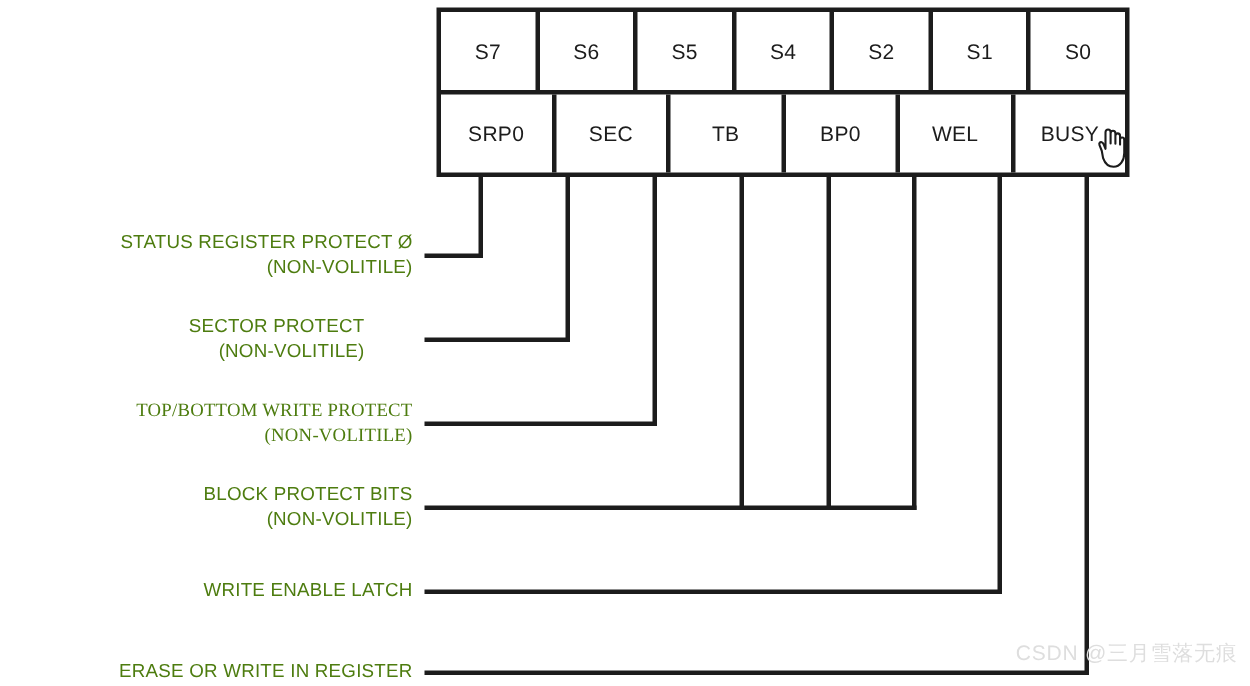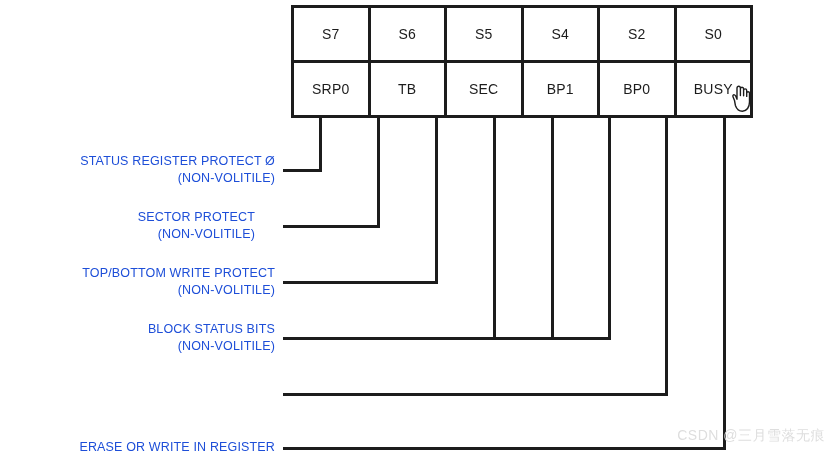--- a/index.html
+++ b/index.html
@@ -50,21 +50,21 @@
   .reg-cell:last-child {
     border-right: none;
   }
 
   
   .label-block {
     position: absolute;
     text-align: right;
     font-size: 12.5px;
     line-height: 17px;
-    color: #1d4ed8;
+    color: #4d7c0f;
     letter-spacing: 0.15px;
     white-space: nowrap;
   }
   .label-block .l2 {
     display: block;
   }
 
   
   .hline {
     position: absolute;
@@ -104,28 +104,29 @@
 
 <div id="canvas">
 
   <div id="reg-table">
     <div class="reg-row row-top">
       <div class="reg-cell">S7</div>
       <div class="reg-cell">S6</div>
       <div class="reg-cell">S5</div>
       <div class="reg-cell">S4</div>
       <div class="reg-cell">S2</div>
+      <div class="reg-cell">S1</div>
       <div class="reg-cell">S0</div>
     </div>
     <div class="reg-row row-bottom">
       <div class="reg-cell">SRP0</div>
+      <div class="reg-cell">SEC</div>
       <div class="reg-cell">TB</div>
-      <div class="reg-cell">SEC</div>
-      <div class="reg-cell">BP1</div>
       <div class="reg-cell">BP0</div>
+      <div class="reg-cell">WEL</div>
       <div class="reg-cell">BUSY</div>
     </div>
   </div>
 
   <div class="vline" style="left:319px; top:118px; height:54px;"></div>
   <div class="hline" style="left:283px; top:169px; width:39px;"></div>
 
   <div class="vline" style="left:377px; top:118px; height:110px;"></div>
   <div class="hline" style="left:283px; top:225px; width:97px;"></div>
 
@@ -141,35 +142,38 @@
   <div class="hline" style="left:283px; top:393px; width:385px;"></div>
 
   <div class="vline" style="left:723px; top:118px; height:332px;"></div>
   <div class="hline" style="left:283px; top:447px; width:443px;"></div>
 
   <div class="label-block" style="right:558px; top:153px;">
     <span class="l1">STATUS REGISTER PROTECT Ø</span>
     <span class="l2">(NON-VOLITILE)</span>
   </div>
 
-  <div class="label-block" style="right:578px; top:209px;">
+  <div class="label-block" style="right:590px; top:209px;">
     <span class="l1">SECTOR PROTECT</span>
     <span class="l2">(NON-VOLITILE)</span>
   </div>
 
-  <div class="label-block" style="right:558px; top:265px;">
+  <div class="label-block" style="right:558px; top:265px;font-family:Liberation Serif, serif;">
     <span class="l1">TOP/BOTTOM WRITE PROTECT</span>
     <span class="l2">(NON-VOLITILE)</span>
   </div>
 
   <div class="label-block" style="right:558px; top:321px;">
-    <span class="l1">BLOCK STATUS BITS</span>
+    <span class="l1">BLOCK PROTECT BITS</span>
     <span class="l2">(NON-VOLITILE)</span>
   </div>
 
+  <div class="label-block" style="right:558px; top:385px;">
+    <span class="l1">WRITE ENABLE LATCH</span>
+  </div>
 
   <div class="label-block" style="right:558px; top:439px;">
     <span class="l1">ERASE OR WRITE IN REGISTER</span>
   </div>
 
   <div id="watermark">CSDN @三月雪落无痕</div>
 
   <div id="hand-cursor">
     <svg viewBox="0 0 26 30" width="26" height="30" xmlns="http://www.w3.org/2000/svg">
       <path d="M7.5 16.5 L6.0 12.8 C5.5 11.5 6.4 10.4 7.5 10.8 C8.1 11.0 8.5 11.6 8.8 12.3 L10.0 15.2 L10.0 4.2 C10.0 3.1 10.8 2.3 11.7 2.3 C12.6 2.3 13.4 3.1 13.4 4.2 L13.4 11.6 L13.4 5.0 C13.4 4.0 14.1 3.2 15.0 3.2 C15.9 3.2 16.6 4.0 16.6 5.0 L16.6 11.8 L16.6 6.6 C16.6 5.7 17.3 4.9 18.1 4.9 C19.0 4.9 19.7 5.7 19.7 6.6 L19.7 12.4 L19.7 9.3 C19.7 8.4 20.3 7.7 21.1 7.7 C21.9 7.7 22.5 8.4 22.5 9.3 L22.5 18.0 C22.5 23.0 19.8 27.2 15.4 27.2 C11.9 27.2 9.8 25.3 8.4 21.4 Z" fill="#ffffff" stroke="#1c1c1c" stroke-width="1.4" stroke-linejoin="round"></path>

